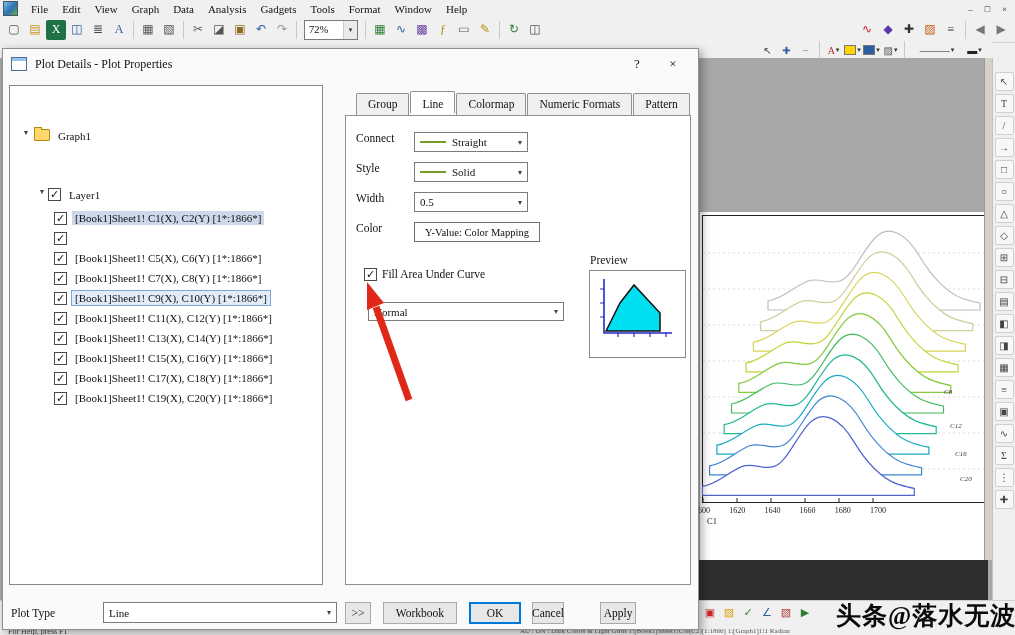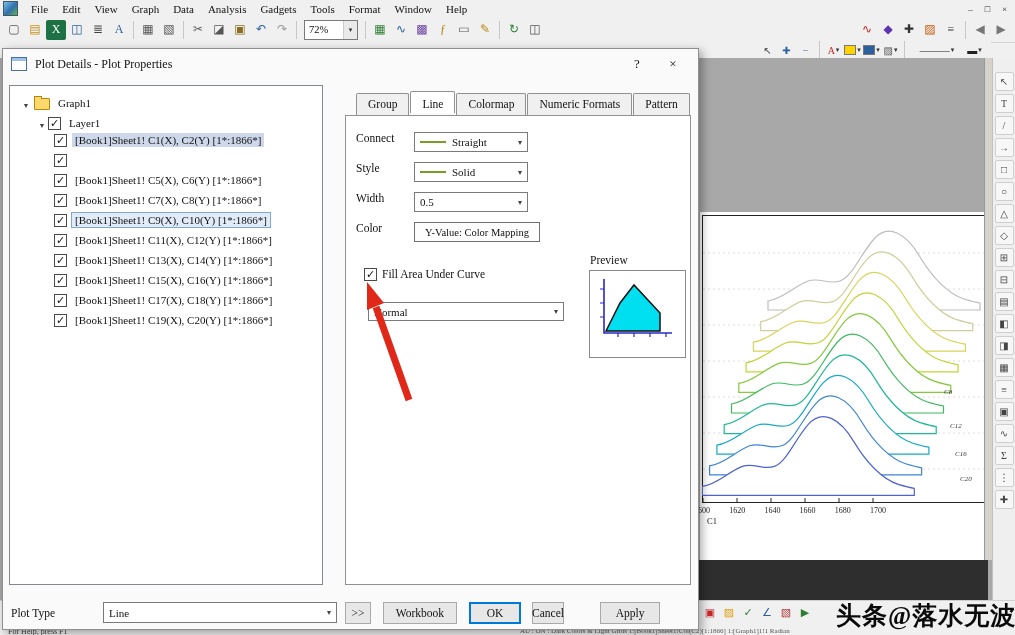--- a/index.html
+++ b/index.html
@@ -68,21 +68,21 @@
           border:1px solid #8f8f8f;box-shadow:3px 3px 9px rgba(0,0,0,.35);z-index:10;}
   #dlg-titlebar{position:absolute;top:0;left:0;right:0;height:30px;display:flex;align-items:center;}
   #dlg-icon{width:14px;height:12px;margin:0 8px;background:#fff;border:1px solid #4a6f9e;
             box-shadow:inset 0 3px 0 #9ec3e8;flex:none;}
   #dlg-title{font-size:12px;}
   #dlg-help{margin-left:auto;width:30px;text-align:center;font-size:13px;}
   #dlg-close{width:42px;text-align:center;font-size:13px;margin-right:4px;}
 
   #tree-panel{position:absolute;left:6px;top:36px;width:314px;height:500px;background:#fff;
               border:1px solid #828790;font-size:11px;overflow:hidden;padding-top:4px;box-sizing:border-box;}
-  .tree-row{height:20px;display:flex;align-items:flex-end;}
+  .tree-row{height:20px;display:flex;align-items:flex-start;margin-top:39px;}
   .t-root{padding-left:10px;}
   .t-layer{padding-left:26px;}
   .tree-item{padding-left:44px;height:20px;display:flex;align-items:center;}
   .tw-arrow{width:12px;font-size:7px;color:#444;text-align:center;flex:none;}
   .folder-icon{width:14px;height:10px;background:#ffd86b;border:1px solid #b8860b;border-radius:1px;
                position:relative;margin:0 5px 0 2px;flex:none;}
   .folder-icon::before{content:"";position:absolute;top:-3px;left:-1px;width:6px;height:2px;background:#ffd86b;
                border:1px solid #b8860b;border-bottom:none;}
   .cb{width:13px;height:13px;border:1px solid #494949;background:#fff;display:flex;align-items:center;
       justify-content:center;font-size:11px;line-height:1;color:#111;margin-right:5px;flex:none;box-sizing:border-box;}
@@ -109,21 +109,21 @@
   #preview-box{position:absolute;left:243px;top:154px;width:95px;height:86px;background:#fff;border:1px solid #8a8a8a;}
 
   .dbtn{position:absolute;height:22px;background:#e7e7e7;border:1px solid #a9a9a9;font-size:11.5px;
         display:flex;align-items:center;justify-content:center;box-sizing:border-box;}
   #plot-type-label{position:absolute;left:8px;top:558px;font-size:11.5px;}
   #plot-type-combo{position:absolute;left:100px;top:553px;width:234px;height:21px;}
   #btn-expand{left:342px;top:553px;width:26px;}
   #btn-workbook{left:380px;top:553px;width:74px;}
   #btn-ok{left:466px;top:553px;width:52px;border:2px solid #0078d7;}
   #btn-cancel{left:529px;top:553px;width:32px;}
-  #btn-apply{left:597px;top:553px;width:60px;}
+  #btn-apply{left:597px;top:553px;width:36px;}
 
   #arrow-overlay{position:absolute;left:352px;top:272px;width:70px;height:140px;z-index:20;pointer-events:none;}
 </style>
 </head>
 <body>
 
 <div id="app">
 
   <div id="menubar">
     <span id="app-icon"></span>

